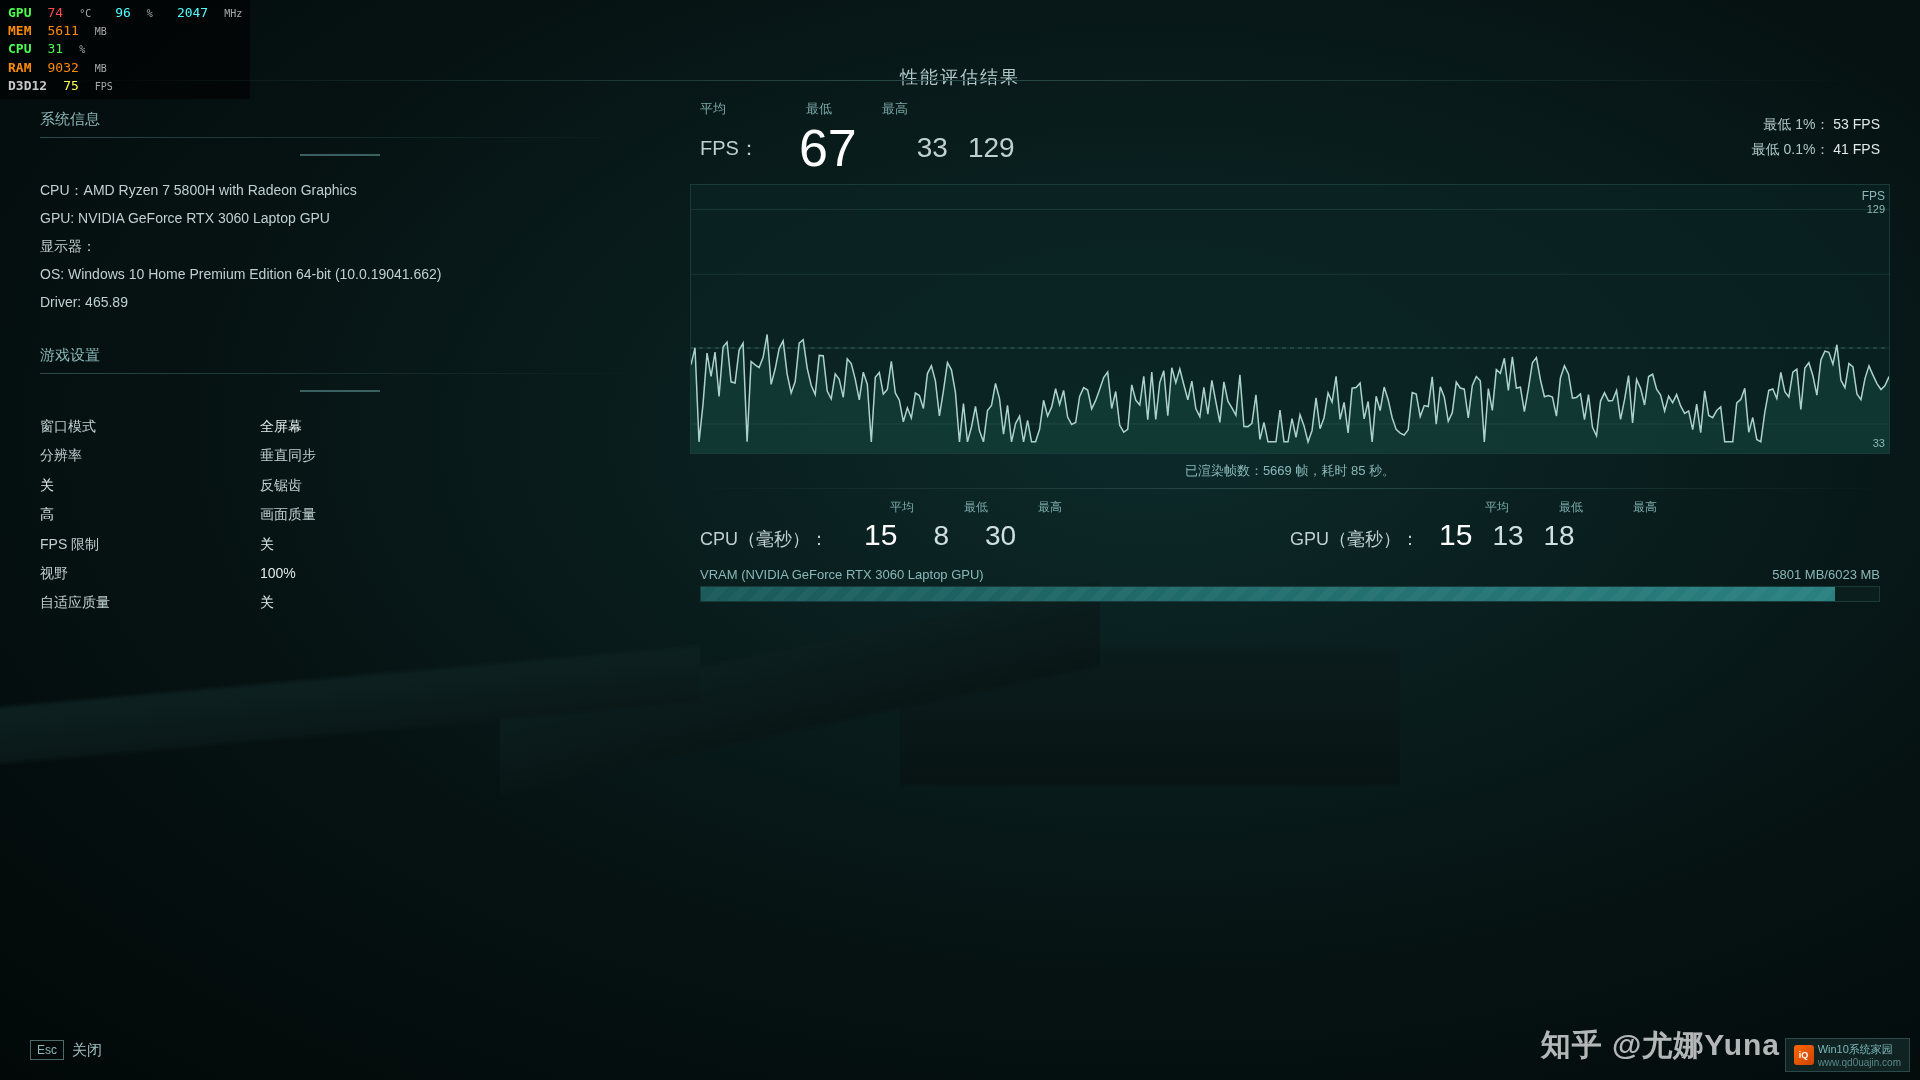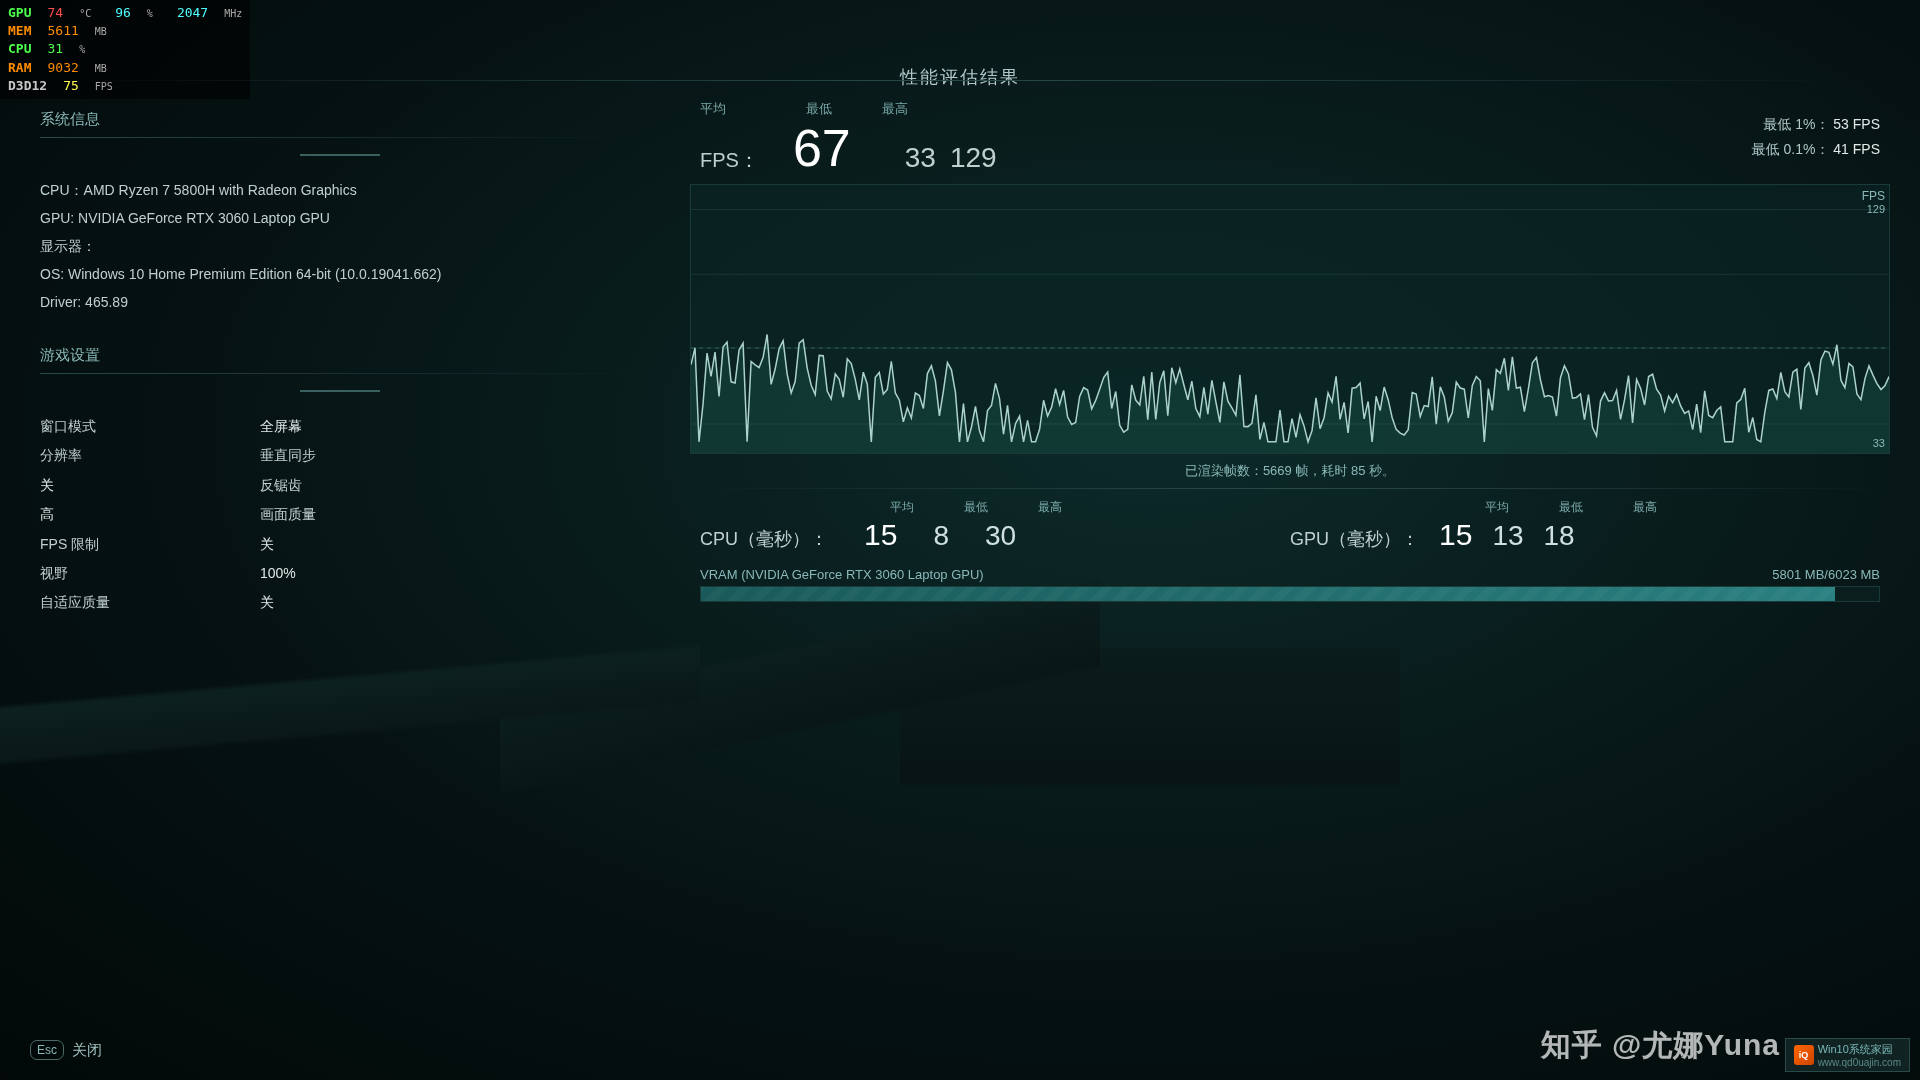--- a/index.html
+++ b/index.html
@@ -281,21 +281,21 @@
       display: flex;
       align-items: center;
       gap: 8px;
       cursor: pointer;
     }
     .esc-key {
       border: 1px solid #4a6a6a;
       padding: 2px 6px;
       font-size: 12px;
       color: #8ab8b8;
-      border-radius: 7px;
+      border-radius: 0;
     }
     .close-text {
       font-size: 15px;
       color: #a0c0c0;
     }
 
     .watermark {
       position: absolute;
       bottom: 14px;
       right: 140px;
@@ -421,21 +421,21 @@
 
     <div class="fps-stats-row">
       <div style="margin-right:20px">
         <div style="display:flex; gap:10px; align-items:baseline; margin-bottom:4px">
           <div style="font-size:13px; color:#7aa8a8; text-align:center">平均</div>
           <div style="width:60px"></div>
           <div style="font-size:13px; color:#7aa8a8; text-align:center">最低</div>
           <div style="width:30px"></div>
           <div style="font-size:13px; color:#7aa8a8; text-align:center">最高</div>
         </div>
-        <div style="display:flex; align-items:flex-end; gap:14px">
+        <div style="display:flex; align-items:center; gap:20px">
           <span class="fps-label">FPS：</span>
           <span class="fps-main-val">67</span>
           <span style="font-size:28px; color:#c0d0d0; font-weight:300">33</span>
           <span style="font-size:28px; color:#c0d0d0; font-weight:300">129</span>
         </div>
       </div>
       <div class="fps-low-stats" style="margin-left:auto">
         <div>
           <span>最低 1%：</span>
           <span class="fps-low-val">53 FPS</span>

